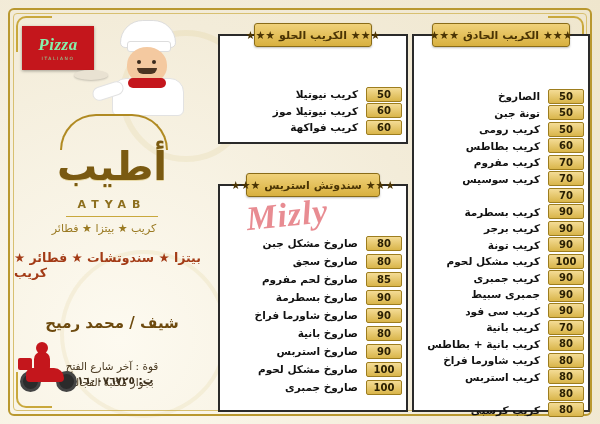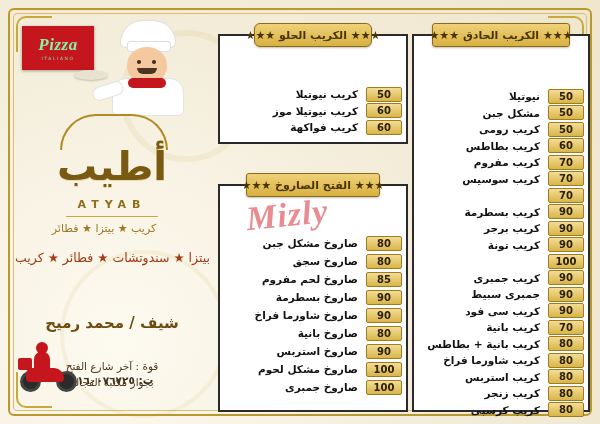--- a/index.html
+++ b/index.html
@@ -107,22 +107,22 @@
     font-size:11px;letter-spacing:6px;color:#8d6f1e;font-weight:bold;
   }
   .logo-rule{
     position:absolute;left:46px;right:46px;top:106px;height:1px;background:#c9a83c;
   }
   .logo-sub{
     position:absolute;left:0;right:16px;top:112px;
     font-size:11px;color:#9a7a22;letter-spacing:1px;
   }
   .tagline{
-    position:absolute;left:0;right:0;top:232px;text-align:right;
-    color:#a33b16;font-size:12.5px;font-weight:normal;letter-spacing:.5px;
+    position:absolute;left:0;right:0;top:232px;text-align:left;
+    color:#a33b16;font-size:12.5px;font-weight:bold;letter-spacing:.5px;
   }
   .chef-name{
     position:absolute;left:0;right:0;top:296px;text-align:center;
     color:#6d4a0e;font-size:15px;font-weight:bold;
   }
   .addr{
     position:absolute;left:0;right:0;top:340px;text-align:center;
     color:#4a3a22;font-size:10.5px;line-height:1.55;
   }
   .phone{
@@ -161,21 +161,21 @@
     border:1px solid #9d7d1e;border-radius:2px;
     text-align:center;font-weight:bold;font-size:10px;color:#2b2003;
     line-height:13px;height:13px;
   }
   .row .name{flex:1;padding-right:6px;font-weight:bold;}
 
   
   #panel-hot{left:412px;top:34px;width:174px;height:374px;}
   #panel-hot .panel-head{left:18px;right:18px;}
   #panel-sweet{left:218px;top:34px;width:186px;height:106px;}
-  #panel-sweet .panel-head{left:34px;right:34px;border-radius:6px;}
+  #panel-sweet .panel-head{left:34px;right:34px;}
   #panel-sand{left:218px;top:184px;width:186px;height:224px;}
   #panel-sand .panel-head{left:26px;right:26px;}
 
   .food-photo{
     position:absolute;top:5px;width:74px;height:42px;border-radius:3px;
     box-shadow:0 1px 3px rgba(0,0,0,.3);overflow:hidden;background:#6b4a2a;
   }
   .photo-sweet{left:222px;top:40px;}
   .photo-sand{left:222px;top:190px;}
   .photo-hot{left:470px;top:34px;width:86px;height:44px;}
@@ -280,25 +280,25 @@
     <div class="p-roll a"></div>
       <div class="p-roll b"></div>
       <div class="p-roll c"></div>
   </div>
 
   <div class="panel" id="panel-hot">
     <div class="panel-head">★★★ الكريب الحادق ★★★</div>
     <div class="rows" style="top:52px;">
       <div class="row">
           <span class="price">50</span>
-          <span class="name">نيوتيلا</span>
+          <span class="name">الصاروخ</span>
         </div>
       <div class="row">
           <span class="price">50</span>
-          <span class="name">مشكل جبن</span>
+          <span class="name">تونة جبن</span>
         </div>
       <div class="row">
           <span class="price">50</span>
           <span class="name">كريب رومى</span>
         </div>
       <div class="row">
           <span class="price">60</span>
           <span class="name">كريب بطاطس</span>
         </div>
       <div class="row">
@@ -319,20 +319,21 @@
       <div class="row">
           <span class="price">90</span>
           <span class="name">كريب برجر</span>
         </div>
       <div class="row">
           <span class="price">90</span>
           <span class="name">كريب تونة</span>
         </div>
       <div class="row">
           <span class="price">100</span>
+          <span class="name">كريب مشكل لحوم</span>
         </div>
       <div class="row">
           <span class="price">90</span>
           <span class="name">كريب جمبرى</span>
         </div>
       <div class="row">
           <span class="price">90</span>
           <span class="name">جمبرى سبيط</span>
         </div>
       <div class="row">
@@ -350,21 +351,20 @@
       <div class="row">
           <span class="price">80</span>
           <span class="name">كريب شاورما فراخ</span>
         </div>
       <div class="row">
           <span class="price">80</span>
           <span class="name">كريب استربس</span>
         </div>
       <div class="row">
           <span class="price">80</span>
-          <span class="name">كريب زنجر</span>
         </div>
       <div class="row">
           <span class="price">80</span>
           <span class="name">كريب كرسبى</span>
         </div>
     </div>
   </div>
 
   <div class="panel" id="panel-sweet">
     <div class="panel-head">★★★ الكريب الحلو ★★★</div>
@@ -378,21 +378,21 @@
           <span class="name">كريب نيوتيلا موز</span>
         </div>
       <div class="row">
           <span class="price">60</span>
           <span class="name">كريب فواكهة</span>
         </div>
     </div>
   </div>
 
   <div class="panel" id="panel-sand">
-    <div class="panel-head">★★★ الفتح الصاروخ ★★★</div>
+    <div class="panel-head">★★★ سندوتش استربس ★★★</div>
     <div class="rows" style="top:48px;">
       <div class="row" style="height:18px;">
           <span class="price">80</span>
           <span class="name">صاروخ مشكل جبن</span>
         </div>
       <div class="row" style="height:18px;">
           <span class="price">80</span>
           <span class="name">صاروخ سجق</span>
         </div>
       <div class="row" style="height:18px;">

